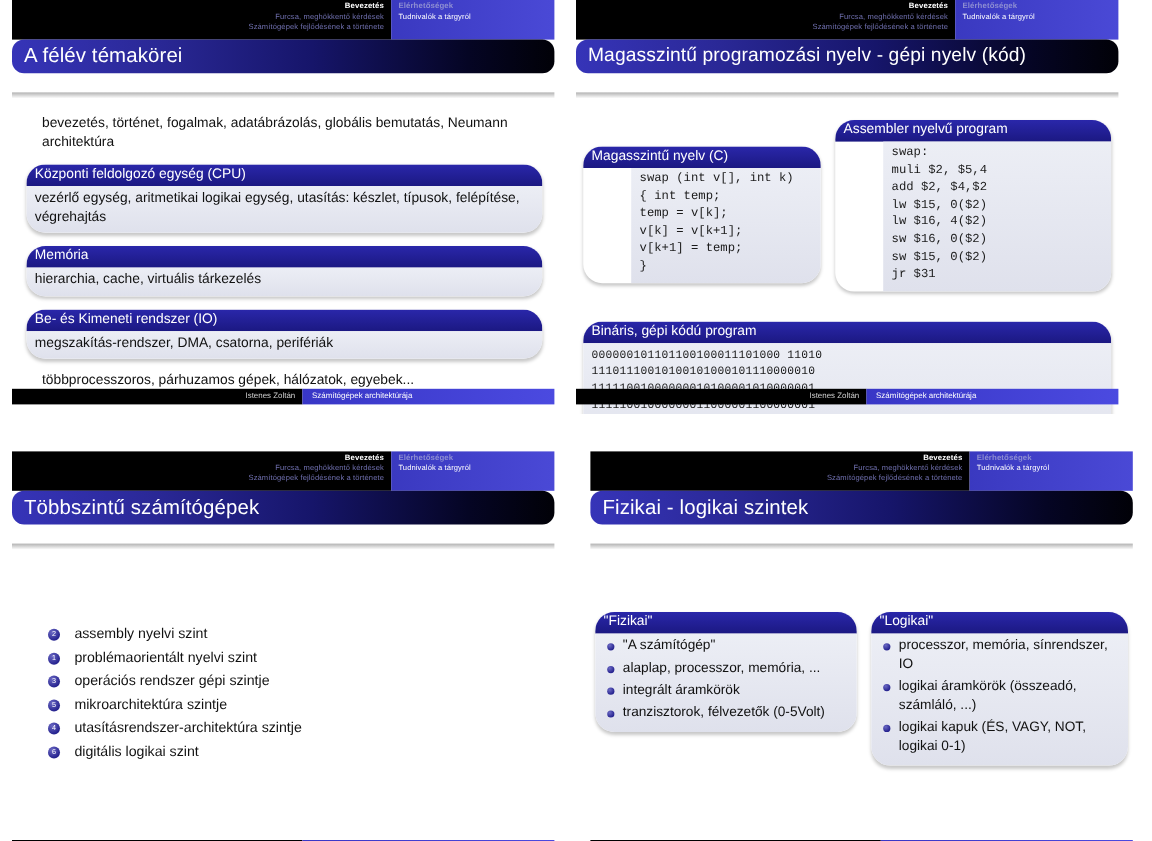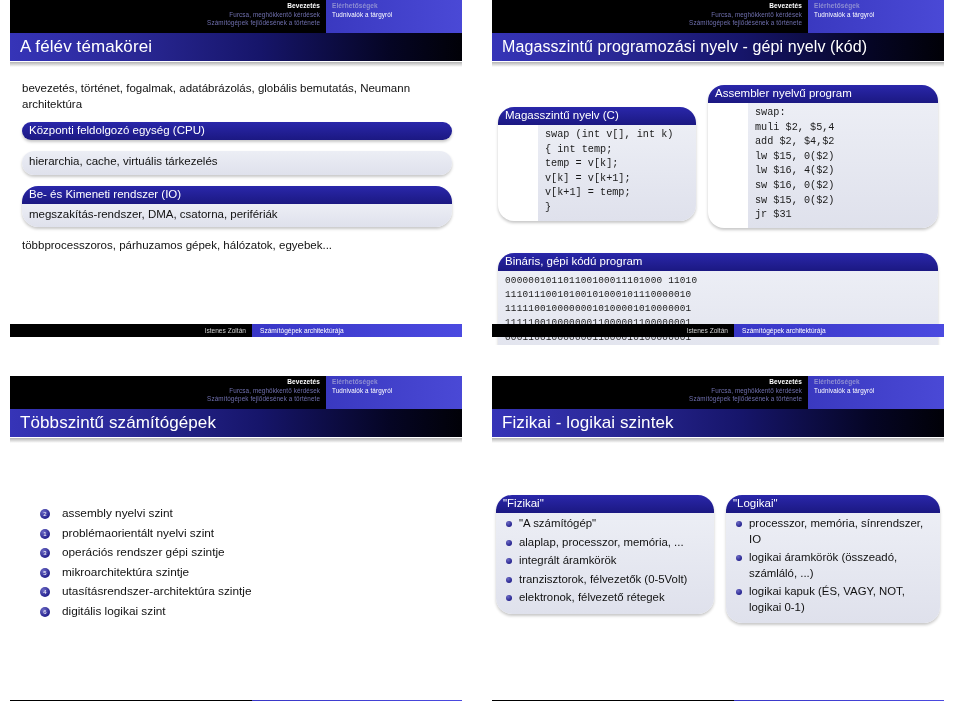--- a/index.html
+++ b/index.html
@@ -6,51 +6,51 @@
   body{
     width:960px;height:701px;background:#ffffff;
     font-family:"Liberation Sans", sans-serif;
     overflow:hidden;position:relative;
   }
   .slide{
     position:absolute;width:470px;height:345px;background:#ffffff;
     overflow:hidden;
   }
   .s-tl{left:0;top:0;}
-  .s-tr{left:482px;top:0;}
+  .s-tr{left:470px;top:0;}
   .s-bl{left:0;top:376px;}
   .s-br{left:482px;top:376px;}
 
   
   .navbar{position:relative;height:33px;display:flex;
     margin:0 8px 0 10px;}
   .nav-sec{padding:2px 6px 0 6px;box-sizing:border-box;}
   .nav-sec.active{background:#000000;flex:0 0 316px;text-align:right;}
   .nav-sec.other{background:#3b3bc4;flex:1 1 auto;text-align:left;
      background:linear-gradient(to right,#3a39c0,#4a49d6);}
   .nav-top{font-size:6.5px;font-weight:bold;line-height:8.5px;letter-spacing:.1px;}
   .nav-sub{font-size:6.3px;line-height:8.6px;letter-spacing:.1px;}
   .nav-sec.active .nav-top{color:#ffffff;}
   .nav-sec.active .nav-sub{color:#6f6fae;}
   .nav-sec.other .nav-top{color:#8e8ed2;}
   .nav-sec.other .nav-sub{color:#ffffff;}
 
-  .titlebar{position:relative;height:28px;margin:0 8px 1px 10px;
+  .titlebar{position:relative;height:28px;margin:0 8px 16px 10px;
     background:linear-gradient(to right,#3634b8 0px,#2a2896 120px,#16156a 250px,#050524 380px,#000000 470px);
-    display:flex;align-items:center;}
+    display:flex;align-items:center;border-radius:10px;}
   .titlebar .ttxt{color:#ffffff;font-size:17px;padding-left:10px;
     letter-spacing:.1px;white-space:nowrap;}
   .titlebar.small .ttxt{font-size:16px;}
   .title-shadow{height:5px;margin:0 8px 0 10px;
     background:linear-gradient(to bottom,rgba(0,0,0,.30),rgba(0,0,0,0));}
 
   
   .body{position:relative;padding:14px 18px 0 22px;}
 
-  .plain{font-size:11.5px;color:#111;line-height:15.5px;margin:0 0 10px 0;}
+  .plain{font-size:11.5px;color:#111;line-height:15.5px;margin:0 0 10px 13px;}
 
   .block{margin:0 0 11px 0;border-radius:16px;overflow:hidden;
     box-shadow:0 2px 3px rgba(0,0,0,.22);}
   .block-hd{background:#221f9c;
     background:linear-gradient(to bottom,#2a27aa,#1b1882);
     color:#ffffff;font-size:11.5px;padding:1px 7px 2px 7px;line-height:15px;}
   .block-bd{background:#e6e7f0;
     background:linear-gradient(to bottom,#eceef5,#dfe1ec);
     color:#111;font-size:11.5px;line-height:15.5px;padding:3px 7px 5px 7px;}
 
@@ -108,23 +108,25 @@
   <div class="titlebar">
     <div class="ttxt">A félév témakörei</div>
   </div>
   <div class="title-shadow"></div>
 
   <div class="body">
     <p class="plain">bevezetés, történet, fogalmak, adatábrázolás, globális bemutatás, Neumann architektúra</p>
 
     <div class="block">
       <div class="block-hd">Központi feldolgozó egység (CPU)</div>
+      <div class="block-bd">vezérlő egység, aritmetikai logikai egység, utasítás: készlet, típusok, felépítése, végrehajtás</div>
     </div>
 
     <div class="block">
+      <div class="block-hd">Memória</div>
       <div class="block-bd">hierarchia, cache, virtuális tárkezelés</div>
     </div>
 
     <div class="block">
       <div class="block-hd">Be- és Kimeneti rendszer (IO)</div>
       <div class="block-bd">megszakítás-rendszer, DMA, csatorna, perifériák</div>
     </div>
 
     <p class="plain">többprocesszoros, párhuzamos gépek, hálózatok, egyebek...</p>
   </div>
@@ -271,21 +273,20 @@
     <div class="cols">
       <div style="flex:0 0 218px;">
         <div class="block">
           <div class="block-hd">"Fizikai"</div>
           <div class="block-bd">
             <ul class="bul">
               <li><span class="dot"></span><span>"A számítógép"</span></li>
               <li><span class="dot"></span><span>alaplap, processzor, memória, ...</span></li>
               <li><span class="dot"></span><span>integrált áramkörök</span></li>
               <li><span class="dot"></span><span>tranzisztorok, félvezetők (0-5Volt)</span></li>
-              <li><span class="dot"></span><span>elektronok, félvezető rétegek</span></li>
             </ul>
           </div>
         </div>
       </div>
       <div style="flex:1 1 auto;">
         <div class="block">
           <div class="block-hd">"Logikai"</div>
           <div class="block-bd">
             <ul class="bul">
               <li><span class="dot"></span><span>processzor, memória, sínrendszer, IO</span></li>

